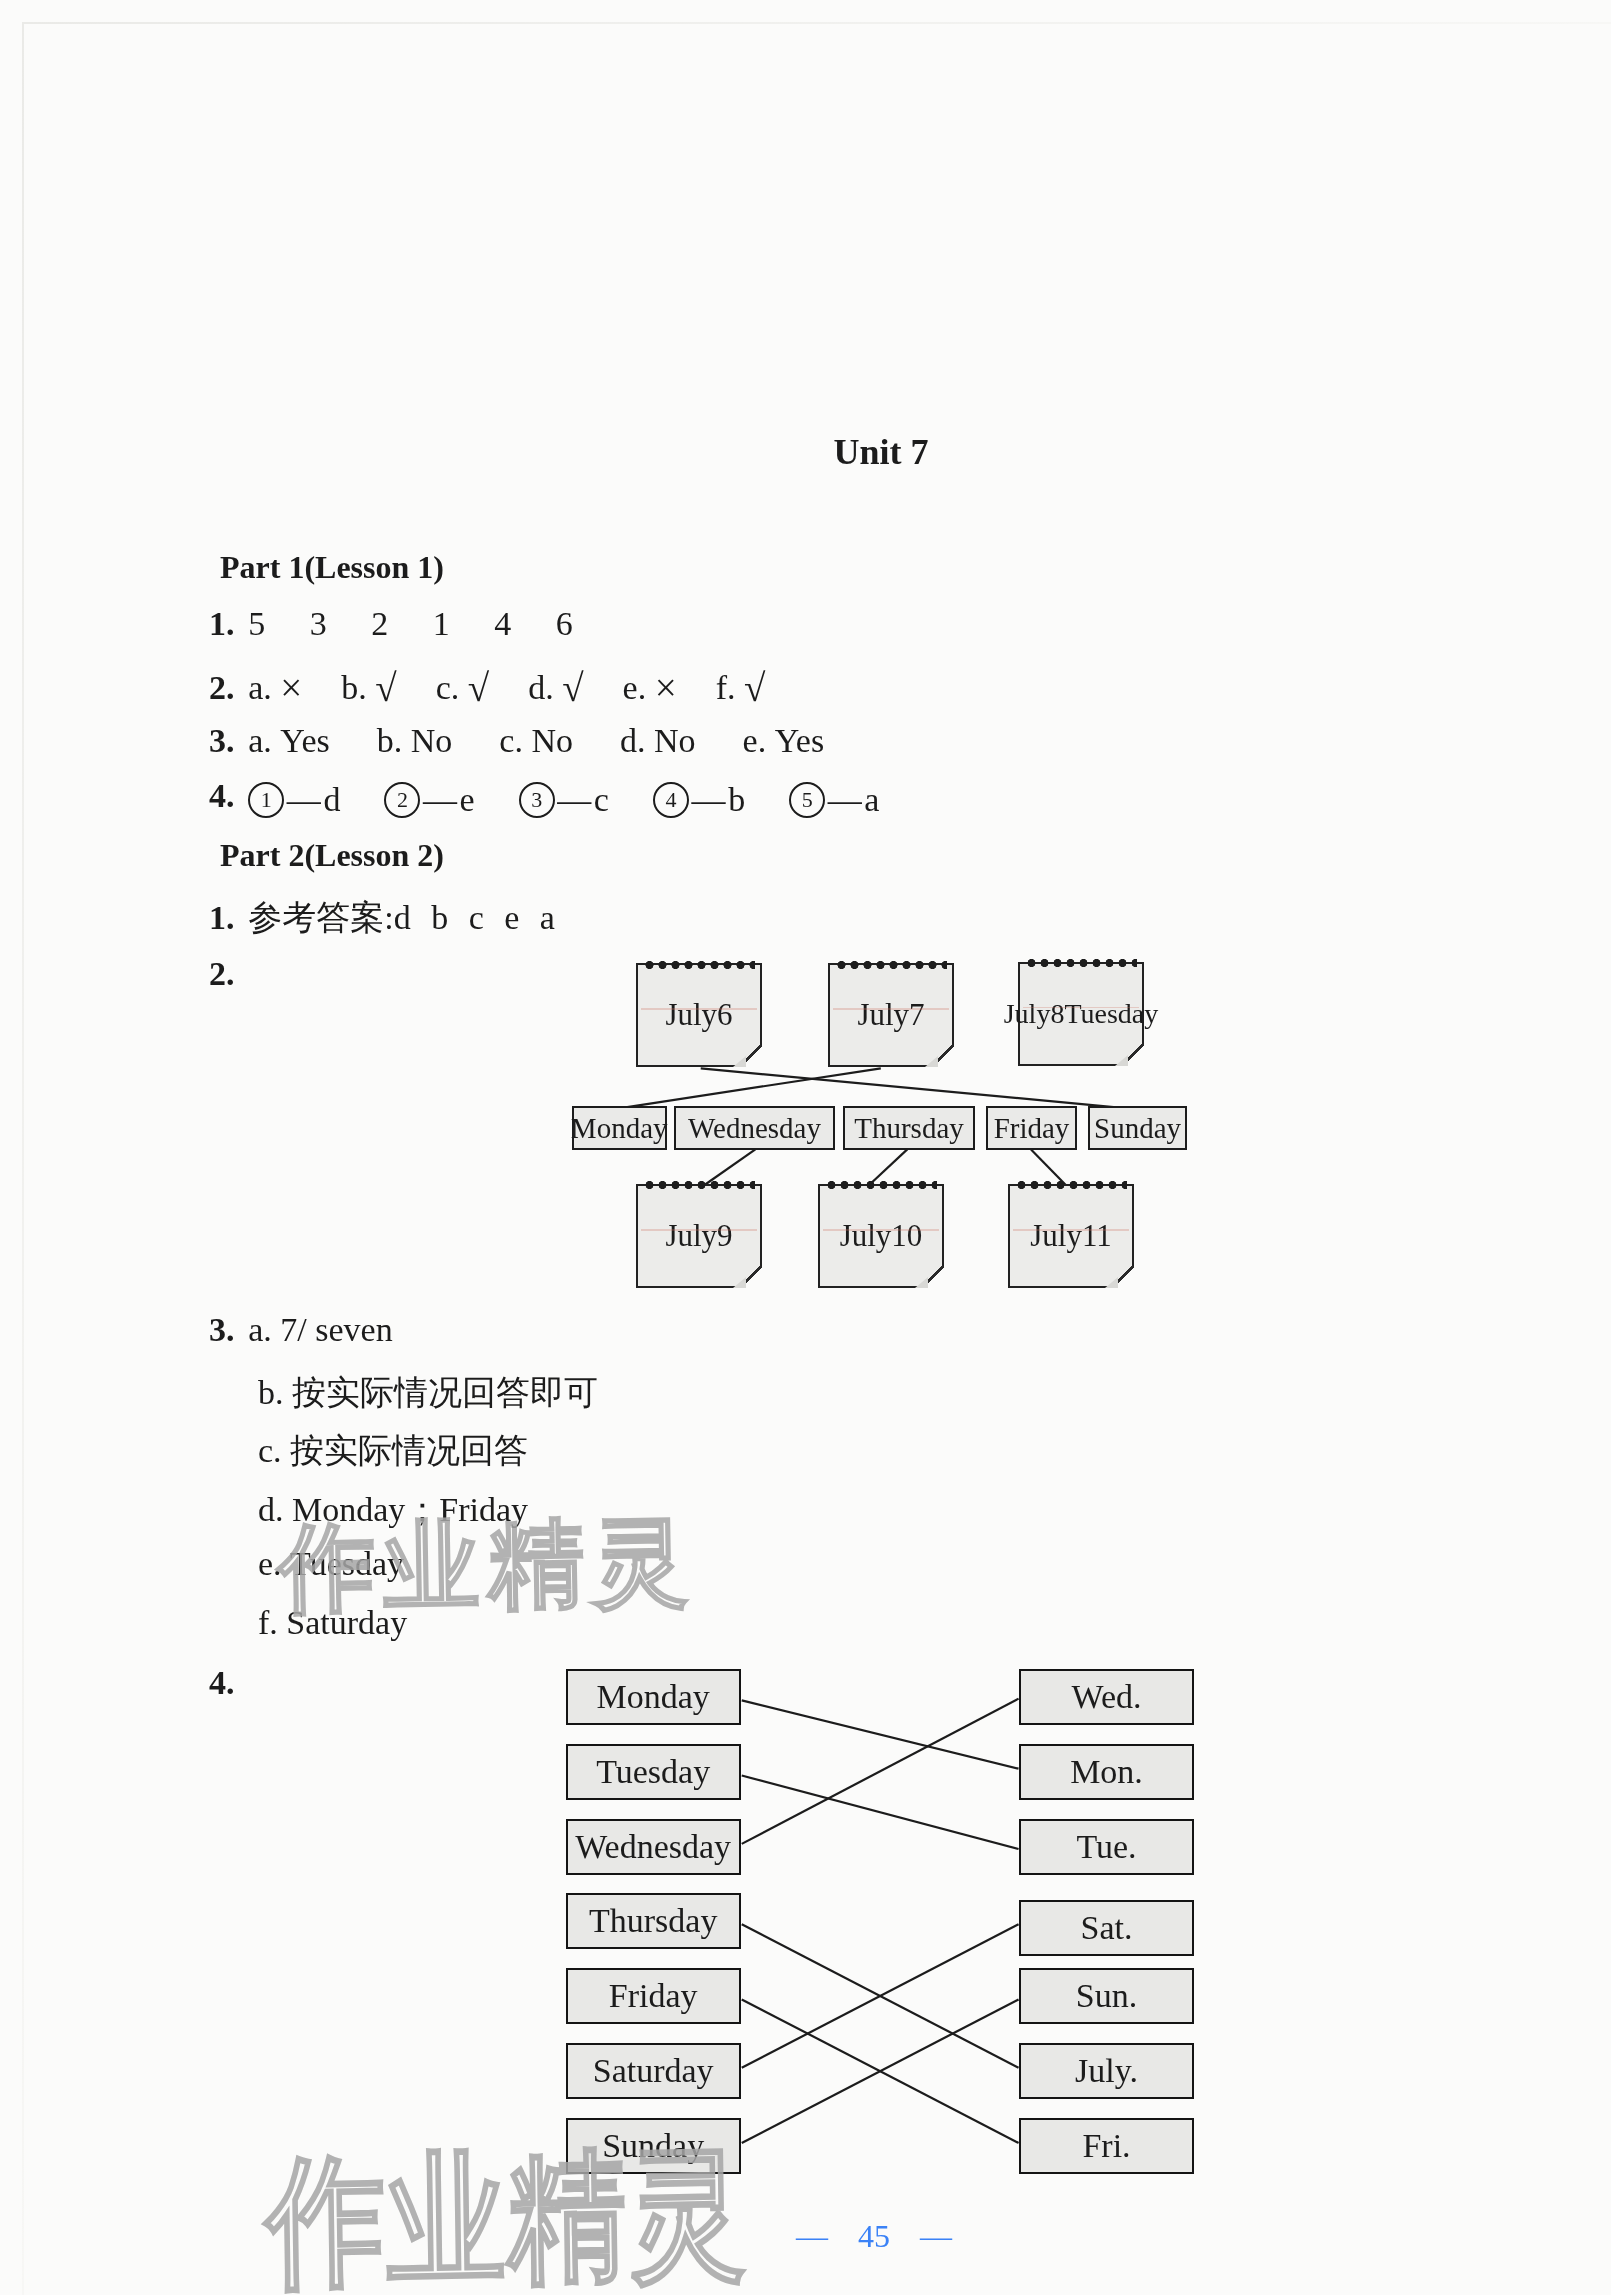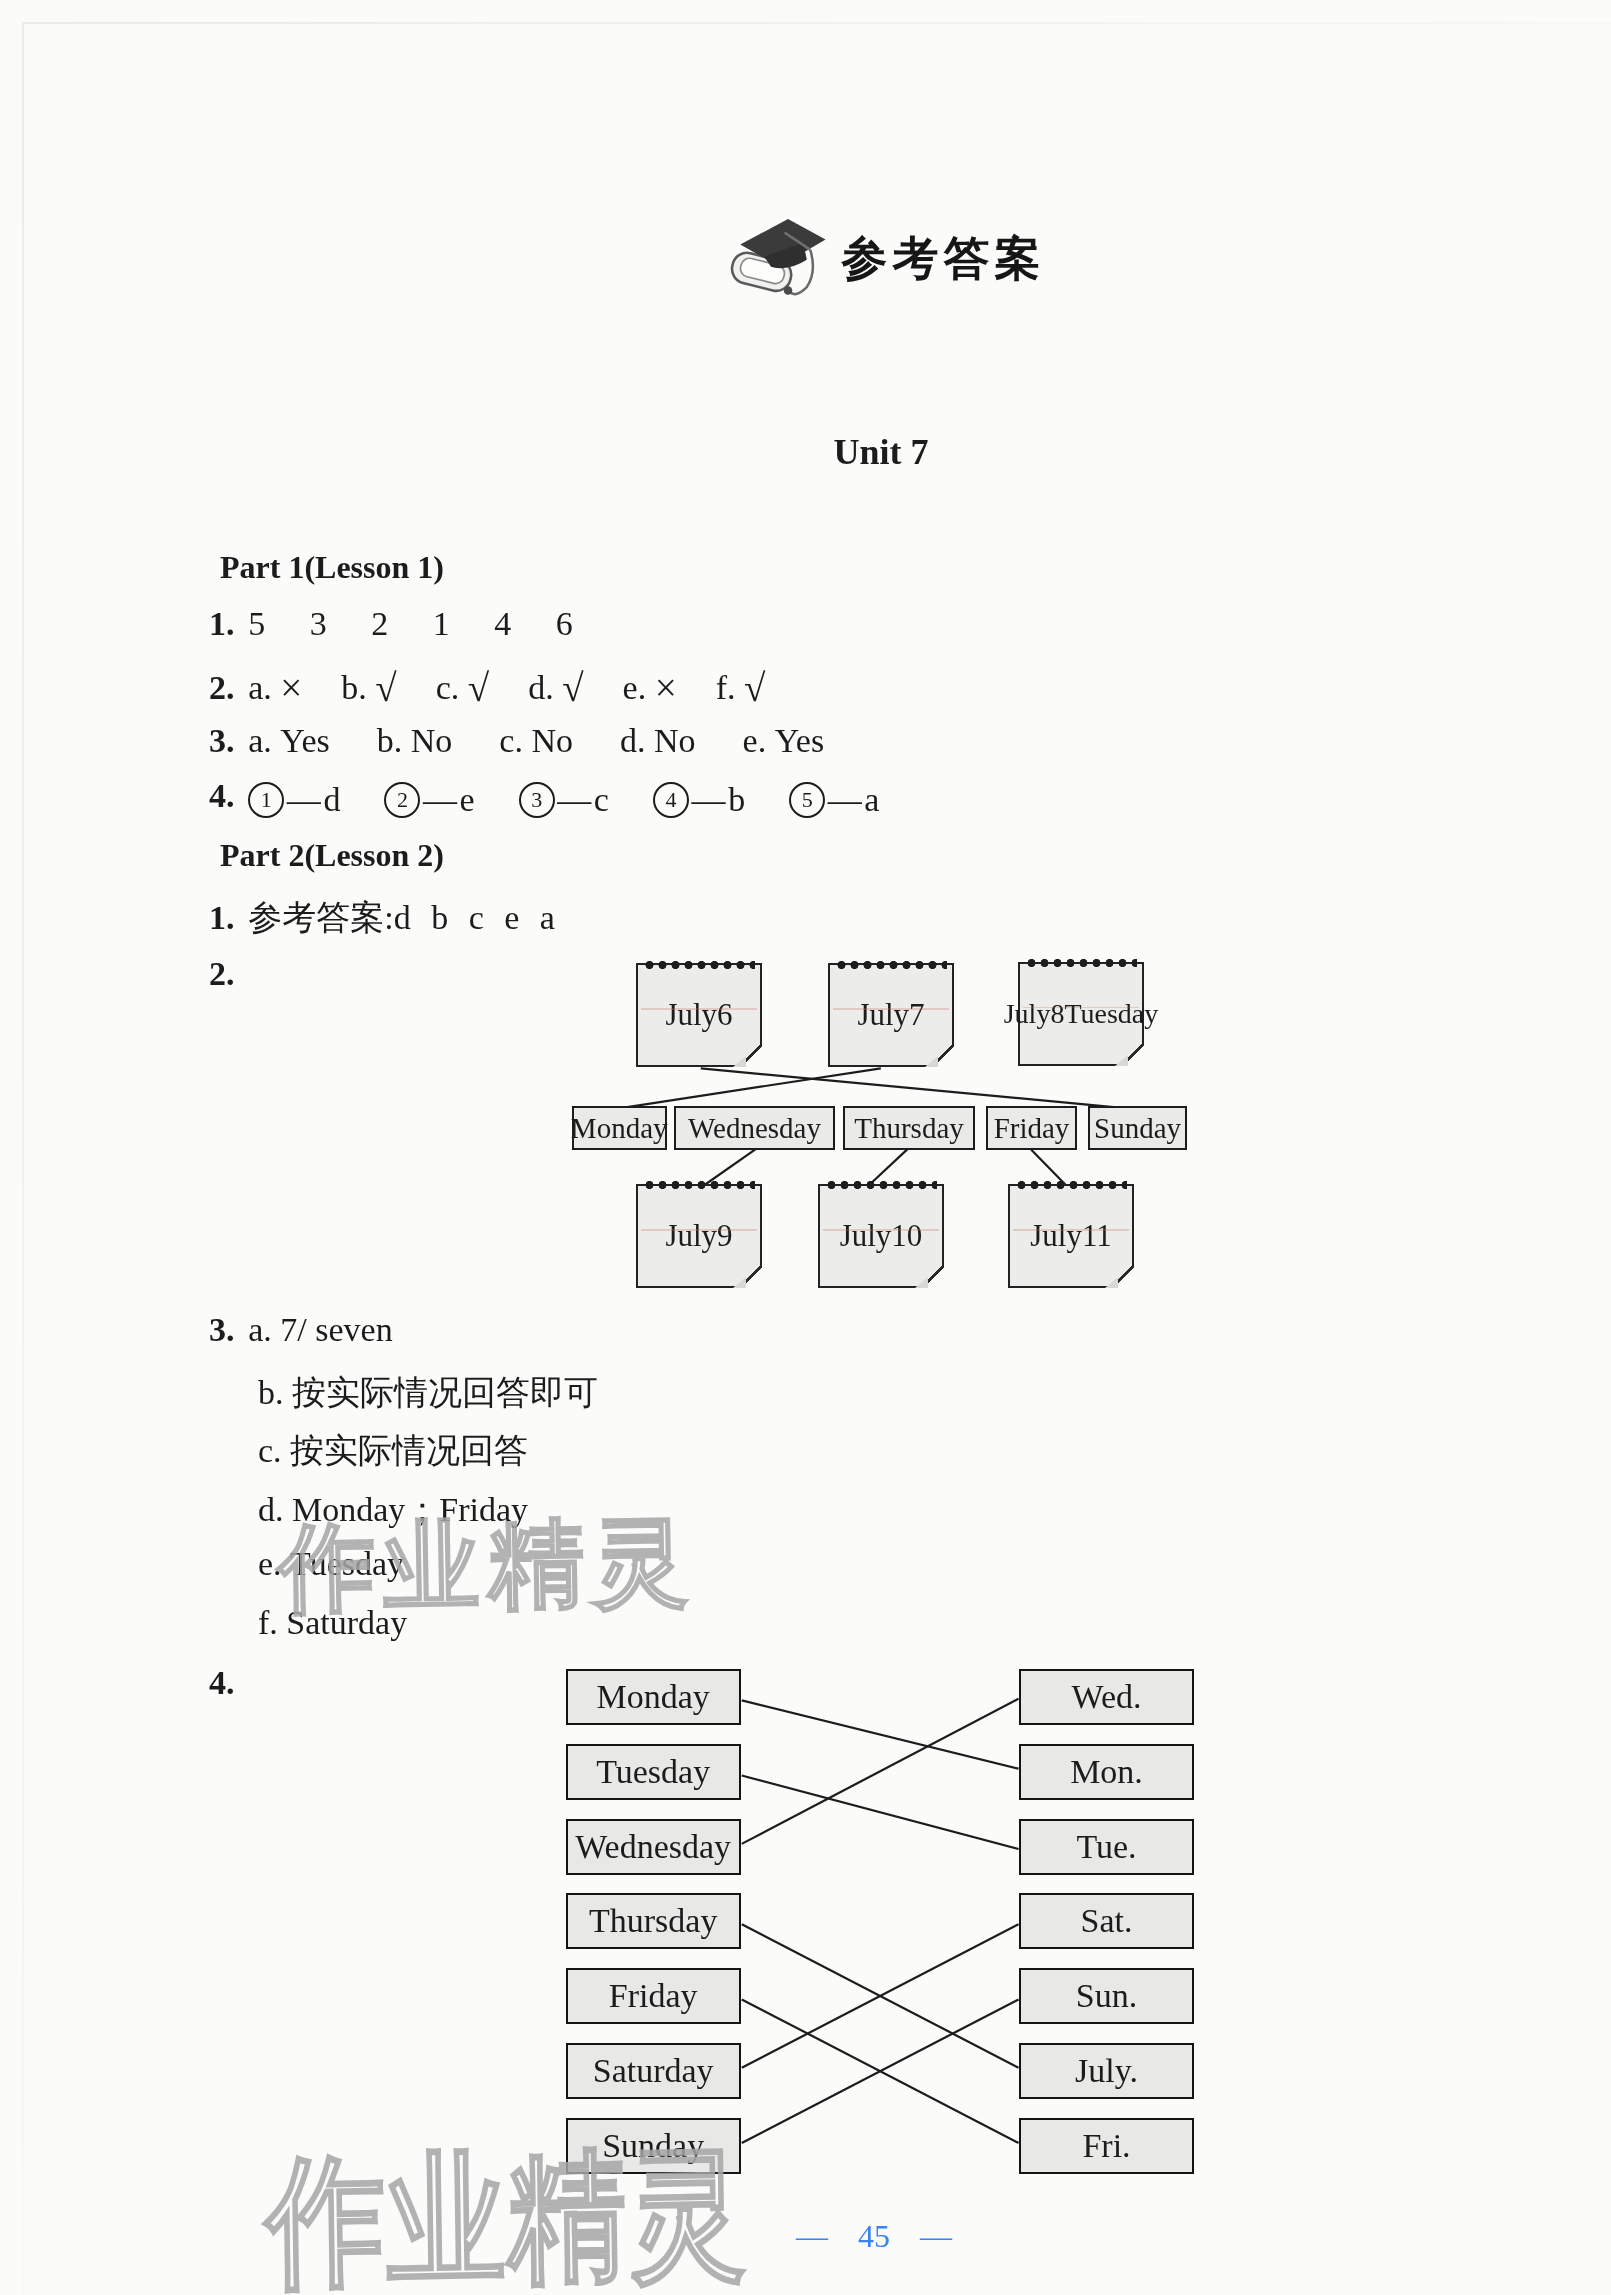--- a/index.html
+++ b/index.html
@@ -114,32 +114,20 @@
   .wm-bottom{left:265px;top:2129px;font-size:135px;letter-spacing:1.7px;transform:scale(0.88,1.05) rotate(-1deg);transform-origin:left top;}
   line{stroke:#1c1c1c;stroke-width:2.6;}
 </style>
 </head>
 <body>
 
 <div class="page">
   <div class="edge-top"></div>
   <div class="edge-left"></div>
 
-  <div class="title-wrap">
-    <svg class="cap-icon" viewBox="0 0 120 122">
-      <rect x="4" y="58" width="70" height="36" rx="17" transform="rotate(14 39 76)" fill="#f1f1ef" stroke="#5a5a5a" stroke-width="3"></rect>
-      <rect x="14" y="64" width="52" height="22" rx="10" transform="rotate(14 40 75)" fill="#fdfdfc" stroke="#8a8a8a" stroke-width="2"></rect>
-      <polygon points="14,44 70,14 114,38 60,70" fill="#3b3b3b"></polygon>
-      <path d="M42,58 L88,42 L92,62 Q70,76 50,70 Z" fill="#2f2f2f"></path>
-      <path d="M66,30 L96,50" stroke="#6f6f6f" stroke-width="3" fill="none"></path>
-      <path d="M96,50 q8,26 -4,44 q-14,14 -22,4" stroke="#6a6a6a" stroke-width="3" fill="none"></path>
-      <circle cx="70" cy="98" r="5" fill="#4a4a4a"></circle>
-    </svg>
-    <div class="main-title">参考答案</div>
-  </div>
 
   <div class="unit-heading">Unit 7</div>
 
   <div class="part-heading" style="top:549px">Part 1(Lesson 1)</div>
 
   <div class="row" style="top:605px">
     <span class="qnum">1.</span>
     <span class="sp1">5 3 2 1 4 6</span>
   </div>
 
@@ -347,21 +335,21 @@
     <div class="mbox left" style="top:78px">Tuesday</div>
     <div class="mbox left" style="top:153px">Wednesday</div>
     <div class="mbox left" style="top:227px">Thursday</div>
     <div class="mbox left" style="top:302px">Friday</div>
     <div class="mbox left" style="top:377px">Saturday</div>
     <div class="mbox left" style="top:452px">Sunday</div>
 
     <div class="mbox right" style="top:2.6px">Wed.</div>
     <div class="mbox right" style="top:78px">Mon.</div>
     <div class="mbox right" style="top:153px">Tue.</div>
-    <div class="mbox right" style="top:227px">Sat.</div>
+    <div class="mbox right" style="top:234px">Sat.</div>
     <div class="mbox right" style="top:302px">Sun.</div>
     <div class="mbox right" style="top:377px">July.</div>
     <div class="mbox right" style="top:452px">Fri.</div>
   </div>
 
   <div class="pagenum">— 45 —</div>
   <div class="wm wm-mid">作业精灵</div>
   <div class="wm wm-bottom">作业精灵</div>
 </div>
 

